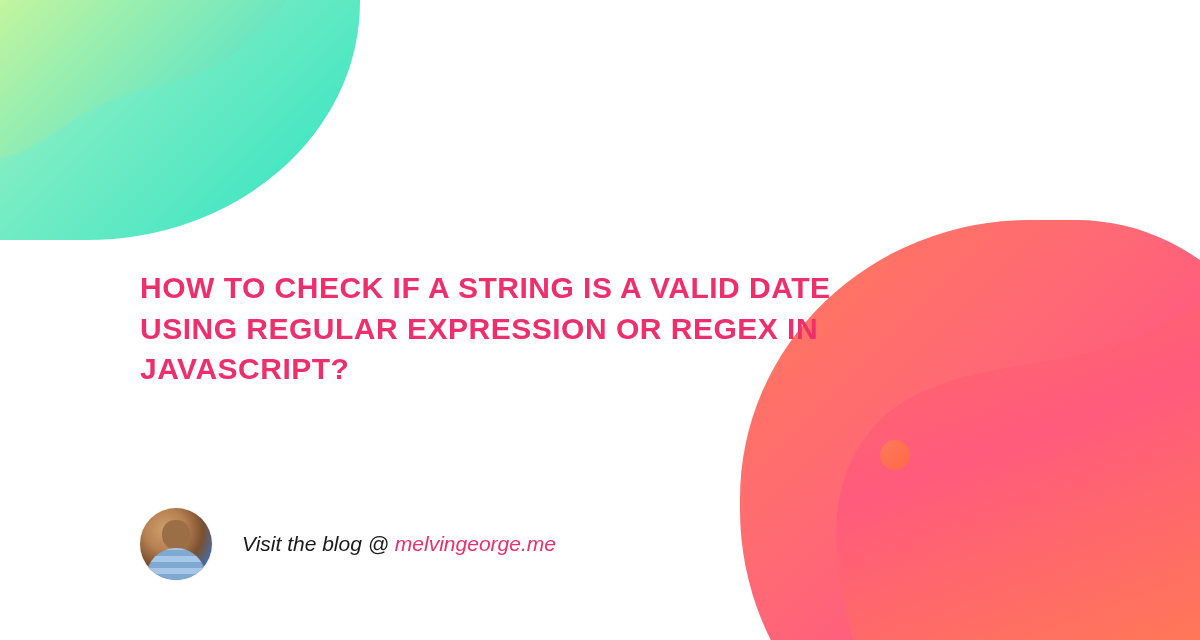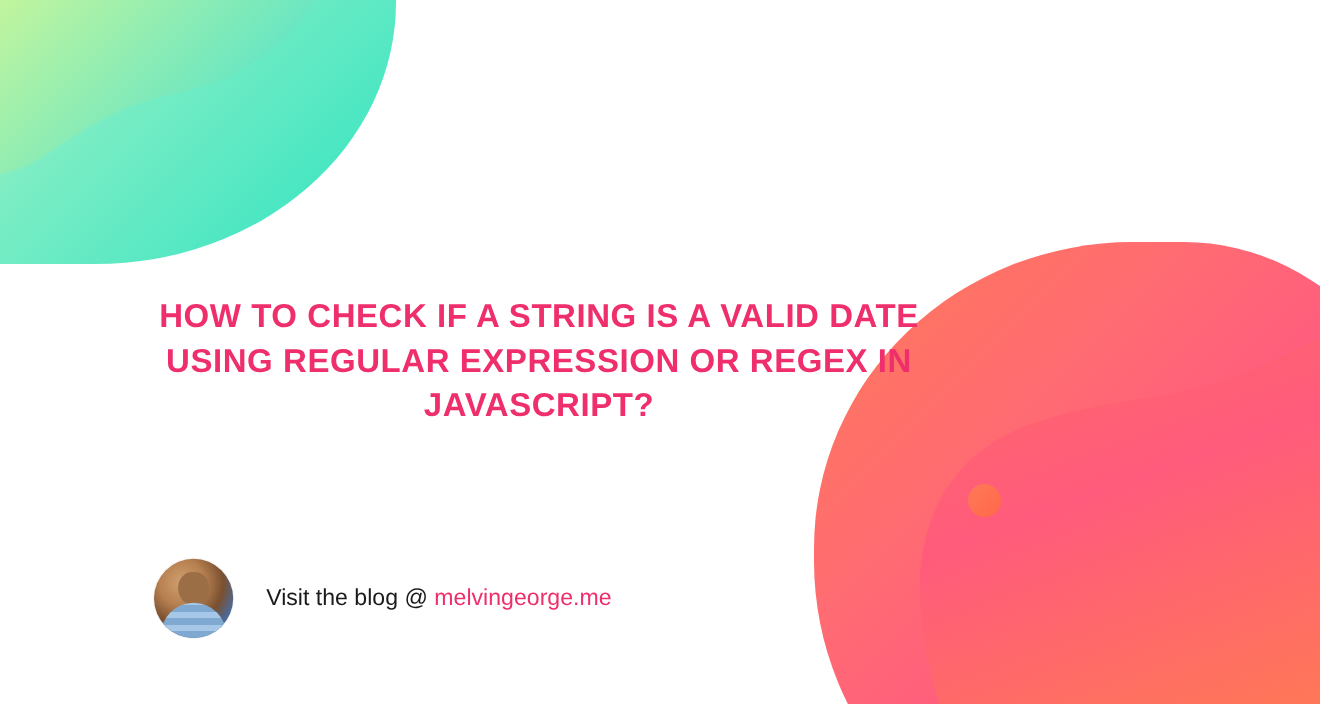--- a/index.html
+++ b/index.html
@@ -65,29 +65,29 @@
       position: absolute;
       top: 268px;
       left: 140px;
       max-width: 700px;
       font-weight: 800;
       font-size: 30px;
       line-height: 1.35;
       letter-spacing: 0.5px;
       color: #ef2e6c;
       text-transform: uppercase;
-      text-align: center;
     }
     .footer-row {
       position: absolute;
       bottom: 60px;
       left: 140px;
       display: flex;
       align-items: center;
       gap: 30px;
+      font-style: italic;
     }
     .avatar {
       width: 72px;
       height: 72px;
       border-radius: 50%;
       background: radial-gradient(circle at 35% 30%, #d0a070 0%, #b78050 30%, #7a5030 55%, #4a6a9a 75%, #6a88b3 100%);
       box-shadow: 0 0 0 1px rgba(0,0,0,0.04);
       position: relative;
       overflow: hidden;
     }

